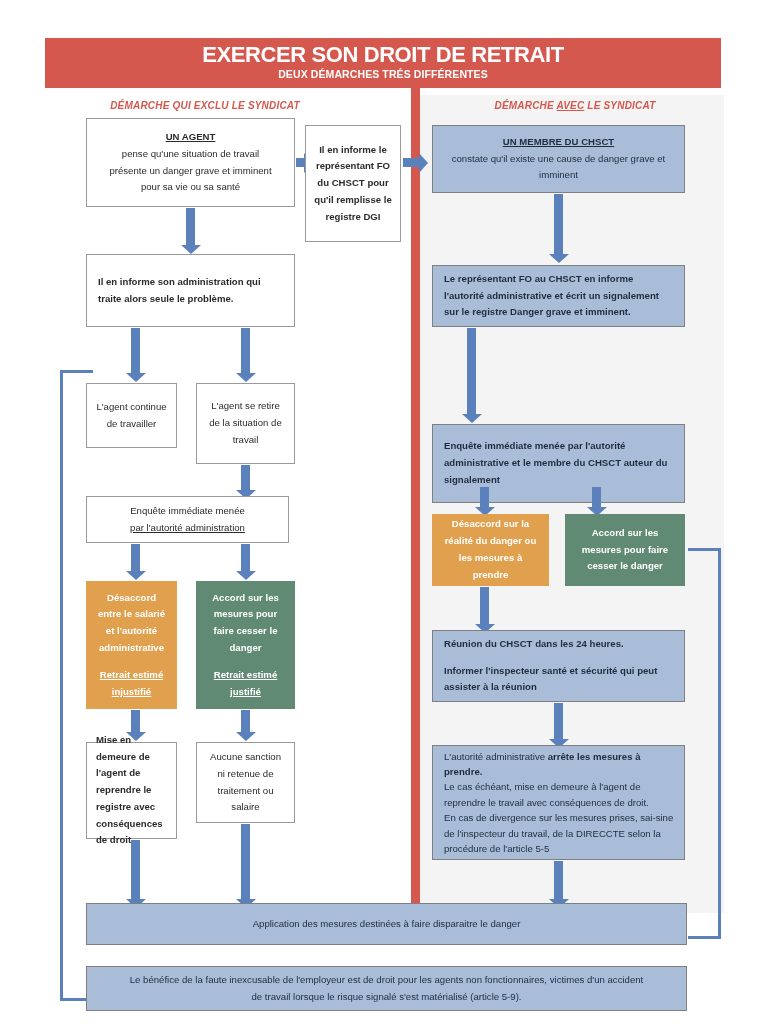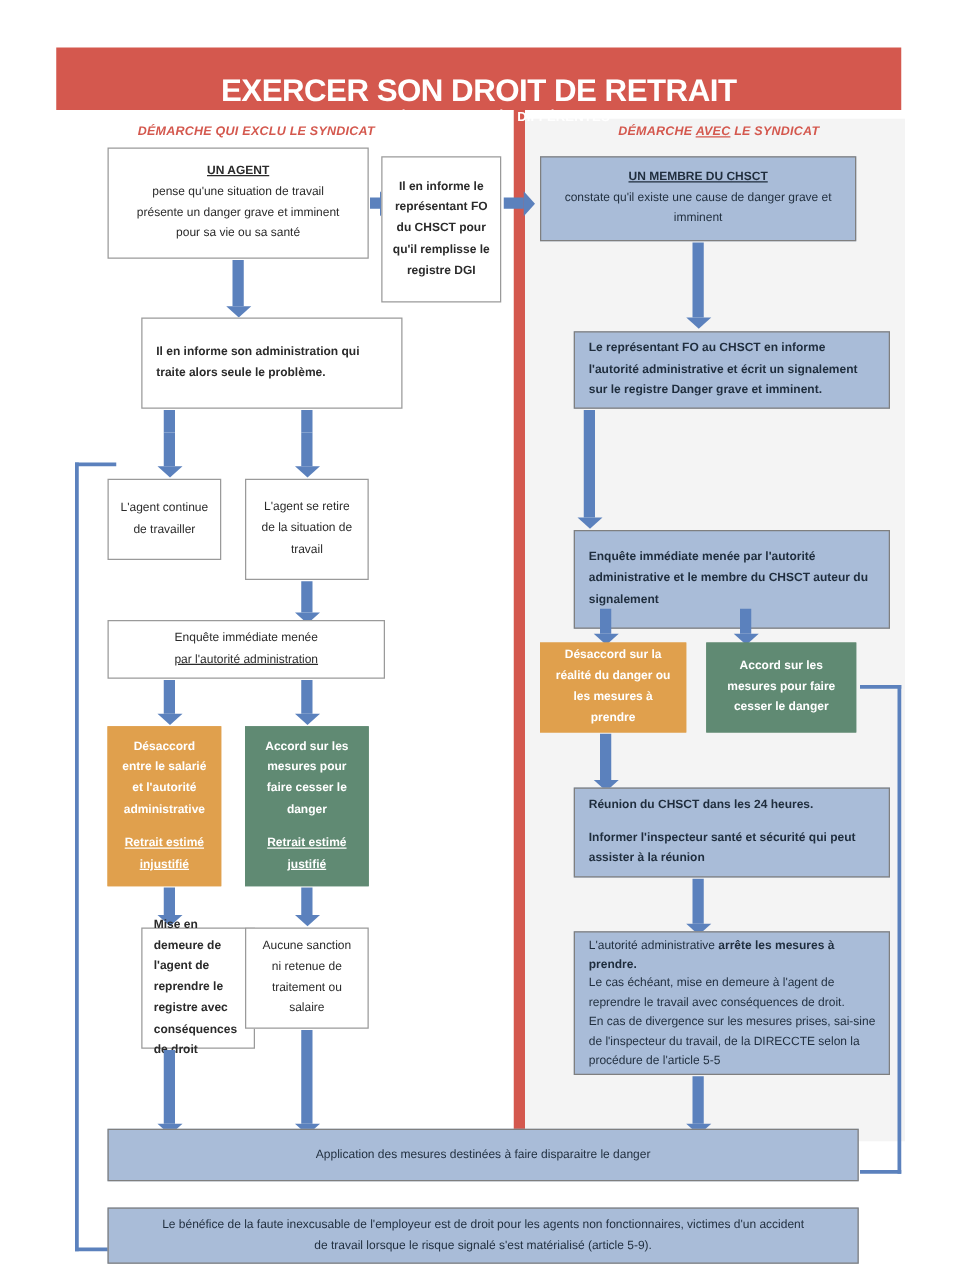--- a/index.html
+++ b/index.html
@@ -14,22 +14,22 @@
   .stage{position:absolute;left:0;top:0;width:766px;height:1024px;}
 
   
   .header{
     position:absolute;left:45px;top:38px;width:676px;height:50px;
     background:#d4584e;
     color:#ffffff;
     text-align:center;
   }
   .header h1{
-    margin:0;padding:22px 0 0 0;
-    font-size:25px;font-weight:bold;letter-spacing:-0.4px;
+    margin:0;padding:5px 0 0 0;
+    font-size:22px;font-weight:bold;letter-spacing:-0.4px;
     line-height:1.05;
   }
   .header h2{
     margin:0;padding:2px 0 0 0;
     font-size:10.5px;font-weight:bold;letter-spacing:0.1px;
   }
 
   
   .panel-right{
     position:absolute;left:420px;top:95px;width:304px;height:818px;
@@ -59,21 +59,21 @@
     text-align:center;
     font-size:9.6px;
     line-height:1.75;
     color:#2b2b2b;
     padding:4px 8px;
   }
   .node.white{background:#ffffff;border:1px solid #9a9a9a;}
   .node.blue{background:#a9bcd8;border:1px solid #7f7f7f;color:#1f2d3d;font-weight:bold;}
   .node.orange{background:#e0a04d;border:1px solid #e0a04d;color:#ffffff;font-weight:bold;}
   .node.green{background:#608a73;border:1px solid #608a73;color:#ffffff;font-weight:bold;}
-  .node.left-text{justify-content:flex-start;text-align:left;margin-left:27px;}
+  .node.left-text{justify-content:flex-start;text-align:left;}
   .node .inner{width:100%;}
   .u{text-decoration:underline;}
   .b{font-weight:bold;}
   .sp{display:block;height:10px;}
 
   
   .arrow-v{
     position:absolute;
     background:#5b81bd;
     width:9px;
@@ -161,21 +161,21 @@
   </div>
 
   <div class="node white" style="left:86px;top:383px;width:91px;height:65px;">
     <div class="inner">L'agent continue de travailler</div>
   </div>
 
   <div class="arrow-v" style="left:241px;top:465px;height:25px;">
       <span class="head"></span>
     </div>
 
-  <div class="node white" style="left:86px;top:496px;width:222px;height:47px;">
+  <div class="node white" style="left:86px;top:496px;width:203px;height:47px;">
     <div class="inner">
       <div>Enquête immédiate menée</div>
       <div class="u">par l'autorité administration</div>
     </div>
   </div>
 
   <div class="arrow-v" style="left:131px;top:544px;height:27px;">
       <span class="head"></span>
     </div>
   <div class="arrow-v" style="left:241px;top:544px;height:27px;">

